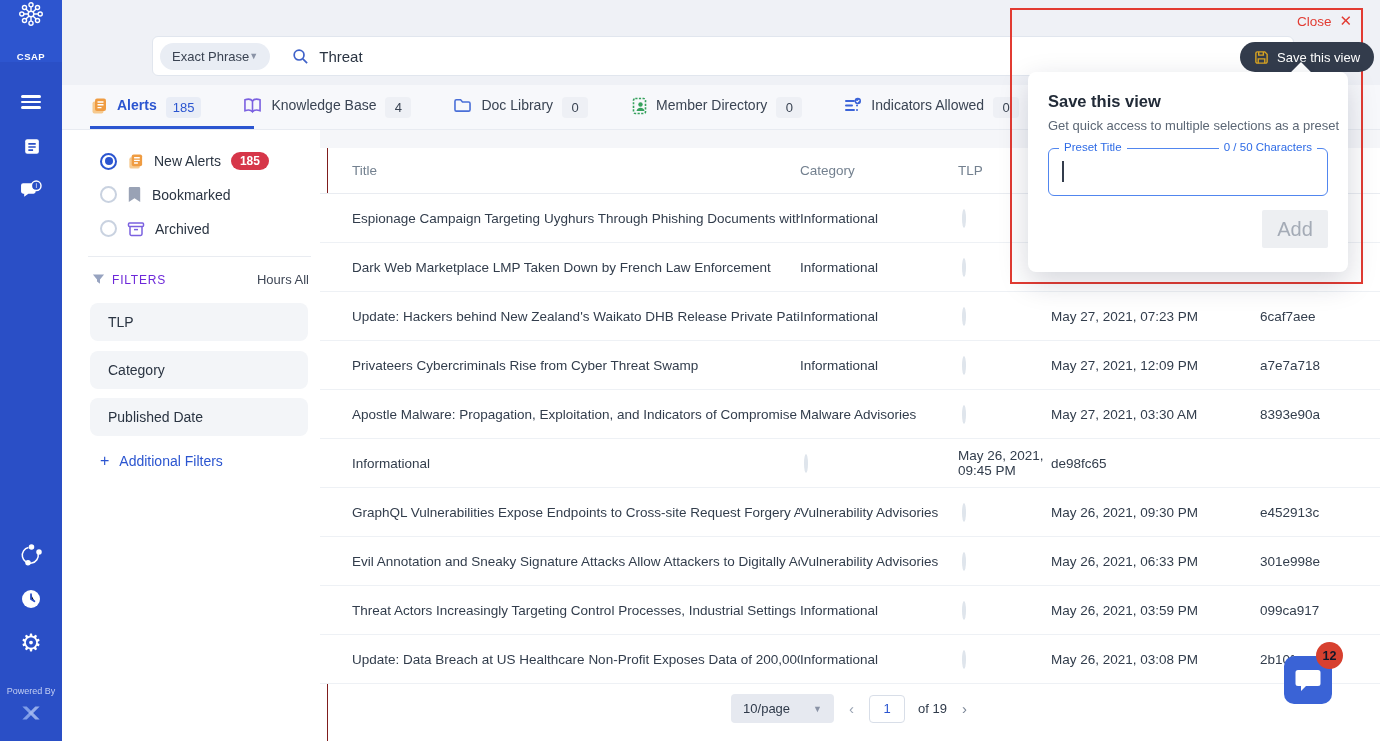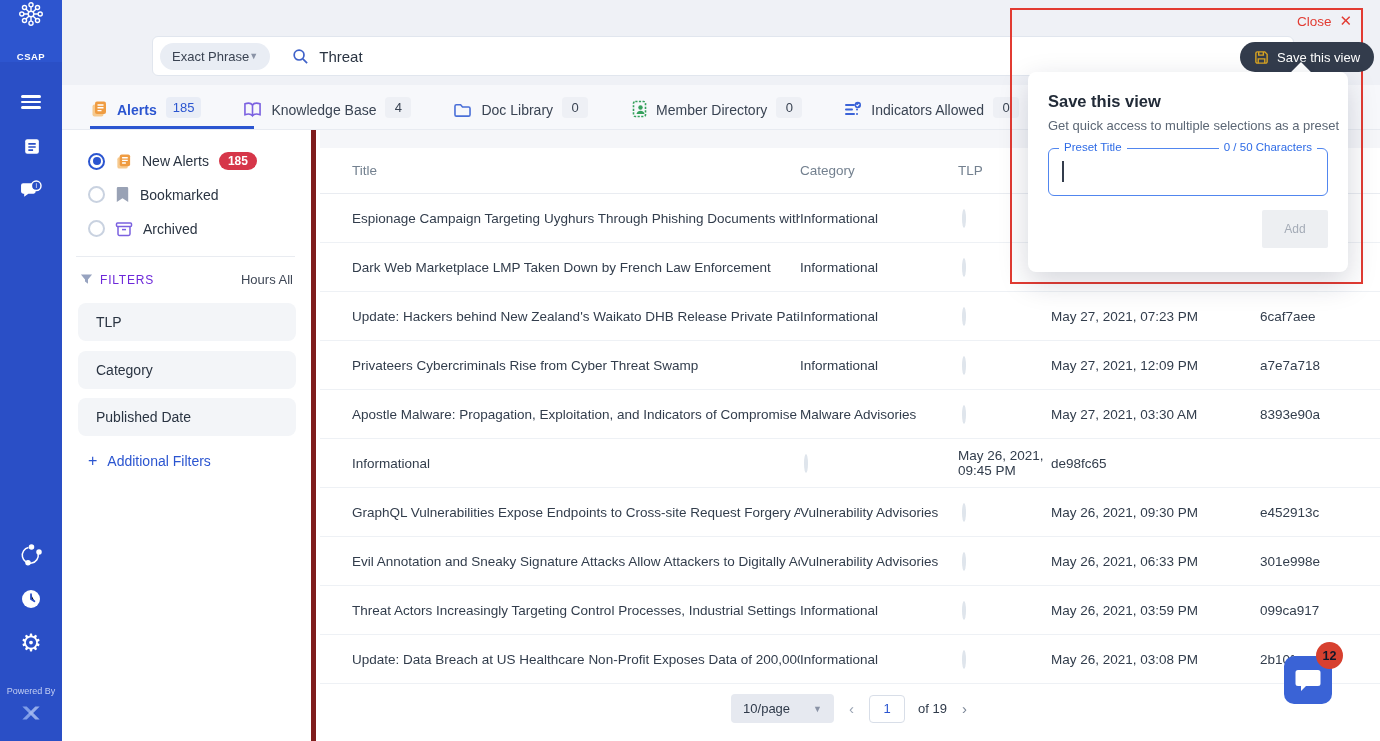--- a/index.html
+++ b/index.html
@@ -23,29 +23,29 @@
   .mode-pill { margin-left:7px; background:#e9edf4; border-radius:14px; height:27px; display:flex; align-items:center; padding:0 12px; font-size:13px; color:#3a4352; cursor:pointer; }
   .caret { font-size:9px; color:#8a93a6; }
   .searchtxt { font-size:15px; color:#2a3442; margin-left:10px; }
   .clear-btn { position:absolute; right:12px; top:11px; width:27px; height:18px; background:#a9b6cb; clip-path:polygon(22% 0,100% 0,100% 100%,22% 100%,0 50%); color:#fff; font-size:10px; font-weight:bold; display:flex; align-items:center; justify-content:center; cursor:pointer; }
   .clear-btn span { margin-left:4px; }
   .save-pill { position:absolute; left:1240px; top:42px; height:30px; background:#333c4c; border-radius:16px; display:flex; align-items:center; gap:8px; padding:0 14px; cursor:pointer; z-index:40; }
   .save-pill span { color:#fff; font-size:13px; }
 
   
   .tabsbar { position:absolute; left:62px; top:85px; width:1318px; height:45px; background:#f7f8fb; border-bottom:1px solid #e8ebf1; display:flex; align-items:center; padding-left:28px; gap:42px; }
-  .tab { display:flex; align-items:flex-end; gap:9px; cursor:pointer; }
+  .tab { display:flex; align-items:flex-start; gap:9px; cursor:pointer; }
   .tab-label { font-size:14px; color:#3a4453; white-space:nowrap; }
   .tab.active .tab-label { color:#2b55d0; font-weight:bold; }
   .tab-count { background:#eef0f5; border-radius:4px; min-width:26px; height:21px; display:flex; align-items:center; justify-content:center; font-size:13px; color:#3a4453; padding:0 7px; }
   .tab.active .tab-count { color:#2b55d0; background:#e9edf6; }
   .tab-underline { position:absolute; left:28px; bottom:0; width:164px; height:3px; background:#2b55d0; }
 
   
-  .panel { position:absolute; left:58px; top:130px; width:258px; height:611px; background:#fff; border-right:5px solid #7f1d1d; }
+  .panel { position:absolute; left:70px; top:130px; width:258px; height:611px; background:#fff; border-right:1px solid #7f1d1d; }
   .view-row { position:absolute; left:30px; display:flex; align-items:center; gap:10px; cursor:pointer; }
   .radio { width:17px; height:17px; border-radius:50%; border:2px solid #c9d2e0; background:#fff; flex:0 0 auto; }
   .radio.on { border-color:#2b55d0; display:flex; align-items:center; justify-content:center; }
   .radio.on::after { content:""; width:8px; height:8px; border-radius:50%; background:#2b55d0; }
   .view-label { font-size:14px; color:#2a3442; }
   .red-badge { background:#d63649; color:#fff; font-size:12px; font-weight:bold; border-radius:10px; padding:2px 9px; }
   .pdivider { position:absolute; left:18px; right:16px; top:126px; border-top:1px solid #e9ecf1; }
   .filters-head { position:absolute; left:22px; right:18px; top:142px; display:flex; justify-content:space-between; align-items:center; }
   .filters-title { font-size:12px; color:#6d28d9; letter-spacing:.8px; display:flex; gap:7px; align-items:center; }
   .clear-all { font-size:13px; color:#3f4756; cursor:pointer; }
@@ -79,21 +79,21 @@
   .close-x { font-size:15px; }
   .notch { position:absolute; left:1294px; top:65px; width:14px; height:14px; background:#fff; transform:rotate(45deg); z-index:41; box-shadow:-3px -3px 8px rgba(30,40,70,.06); }
   .popover { position:absolute; left:1028px; top:72px; width:320px; height:200px; background:#fff; border-radius:8px; box-shadow:0 10px 30px rgba(20,30,60,.18); z-index:42; }
   .pop-title { position:absolute; left:20px; top:20px; font-size:16.5px; font-weight:bold; color:#222b38; }
   .pop-sub { position:absolute; left:20px; top:46px; font-size:13px; color:#5c6775; }
   .preset-wrap { position:absolute; left:20px; top:76px; width:280px; height:48px; border:1.5px solid #5186ef; border-radius:6px; }
   .leg { position:absolute; top:-8px; background:#fff; padding:0 5px; font-size:11.5px; color:#2e6be6; white-space:nowrap; }
   .leg-l { left:10px; } .leg-r { right:10px; }
   .caret-bar { position:absolute; left:13px; top:12px; width:1.5px; height:21px; background:#333c4c; animation:blink 1s steps(1) infinite; }
   @keyframes blink { 50% { opacity:0; } }
-  .add-btn { position:absolute; right:20px; top:138px; width:66px; height:38px; background:#edeff2; border-radius:2px; border:none; color:#a4abb6; font-size:12px; font-family:"Liberation Sans",sans-serif; }
+  .add-btn { position:absolute; right:20px; top:138px; width:66px; height:38px; background:#edeff2; border-radius:2px; border:none; color:#a4abb6; font-size:20px; font-family:"Liberation Sans",sans-serif; }
 </style>
 </head>
 <body>
 
 <aside class="sidebar">
   <div class="logo-tile">
     <span>
       <svg width="26" height="26" viewBox="0 0 24 24">
         <g stroke="#fff" stroke-width="1.3" fill="none">
           <circle cx="12" cy="12" r="2.6"></circle>

